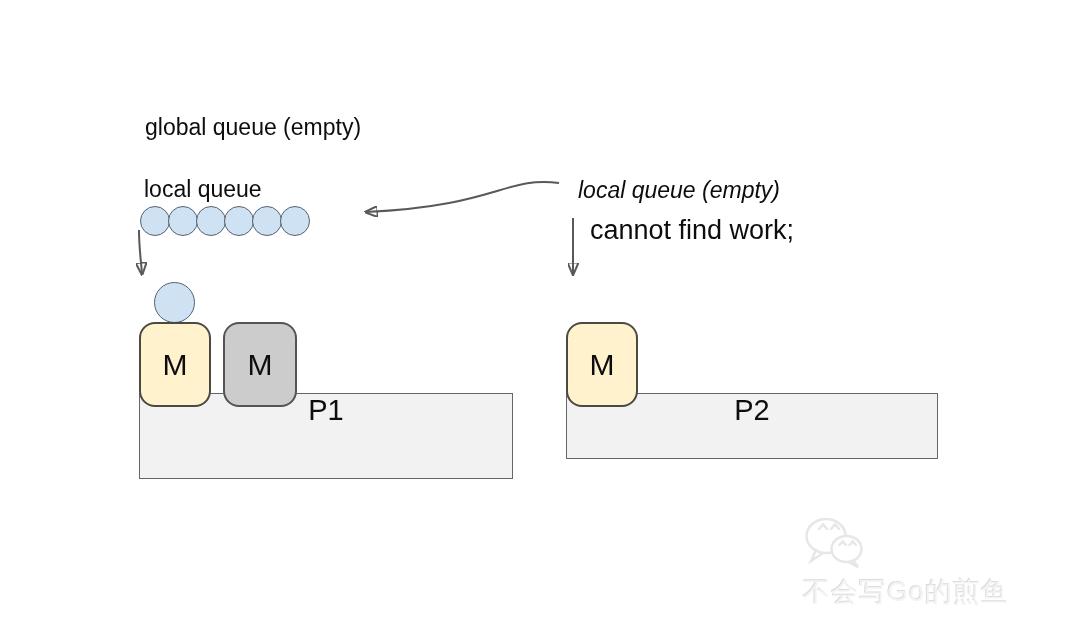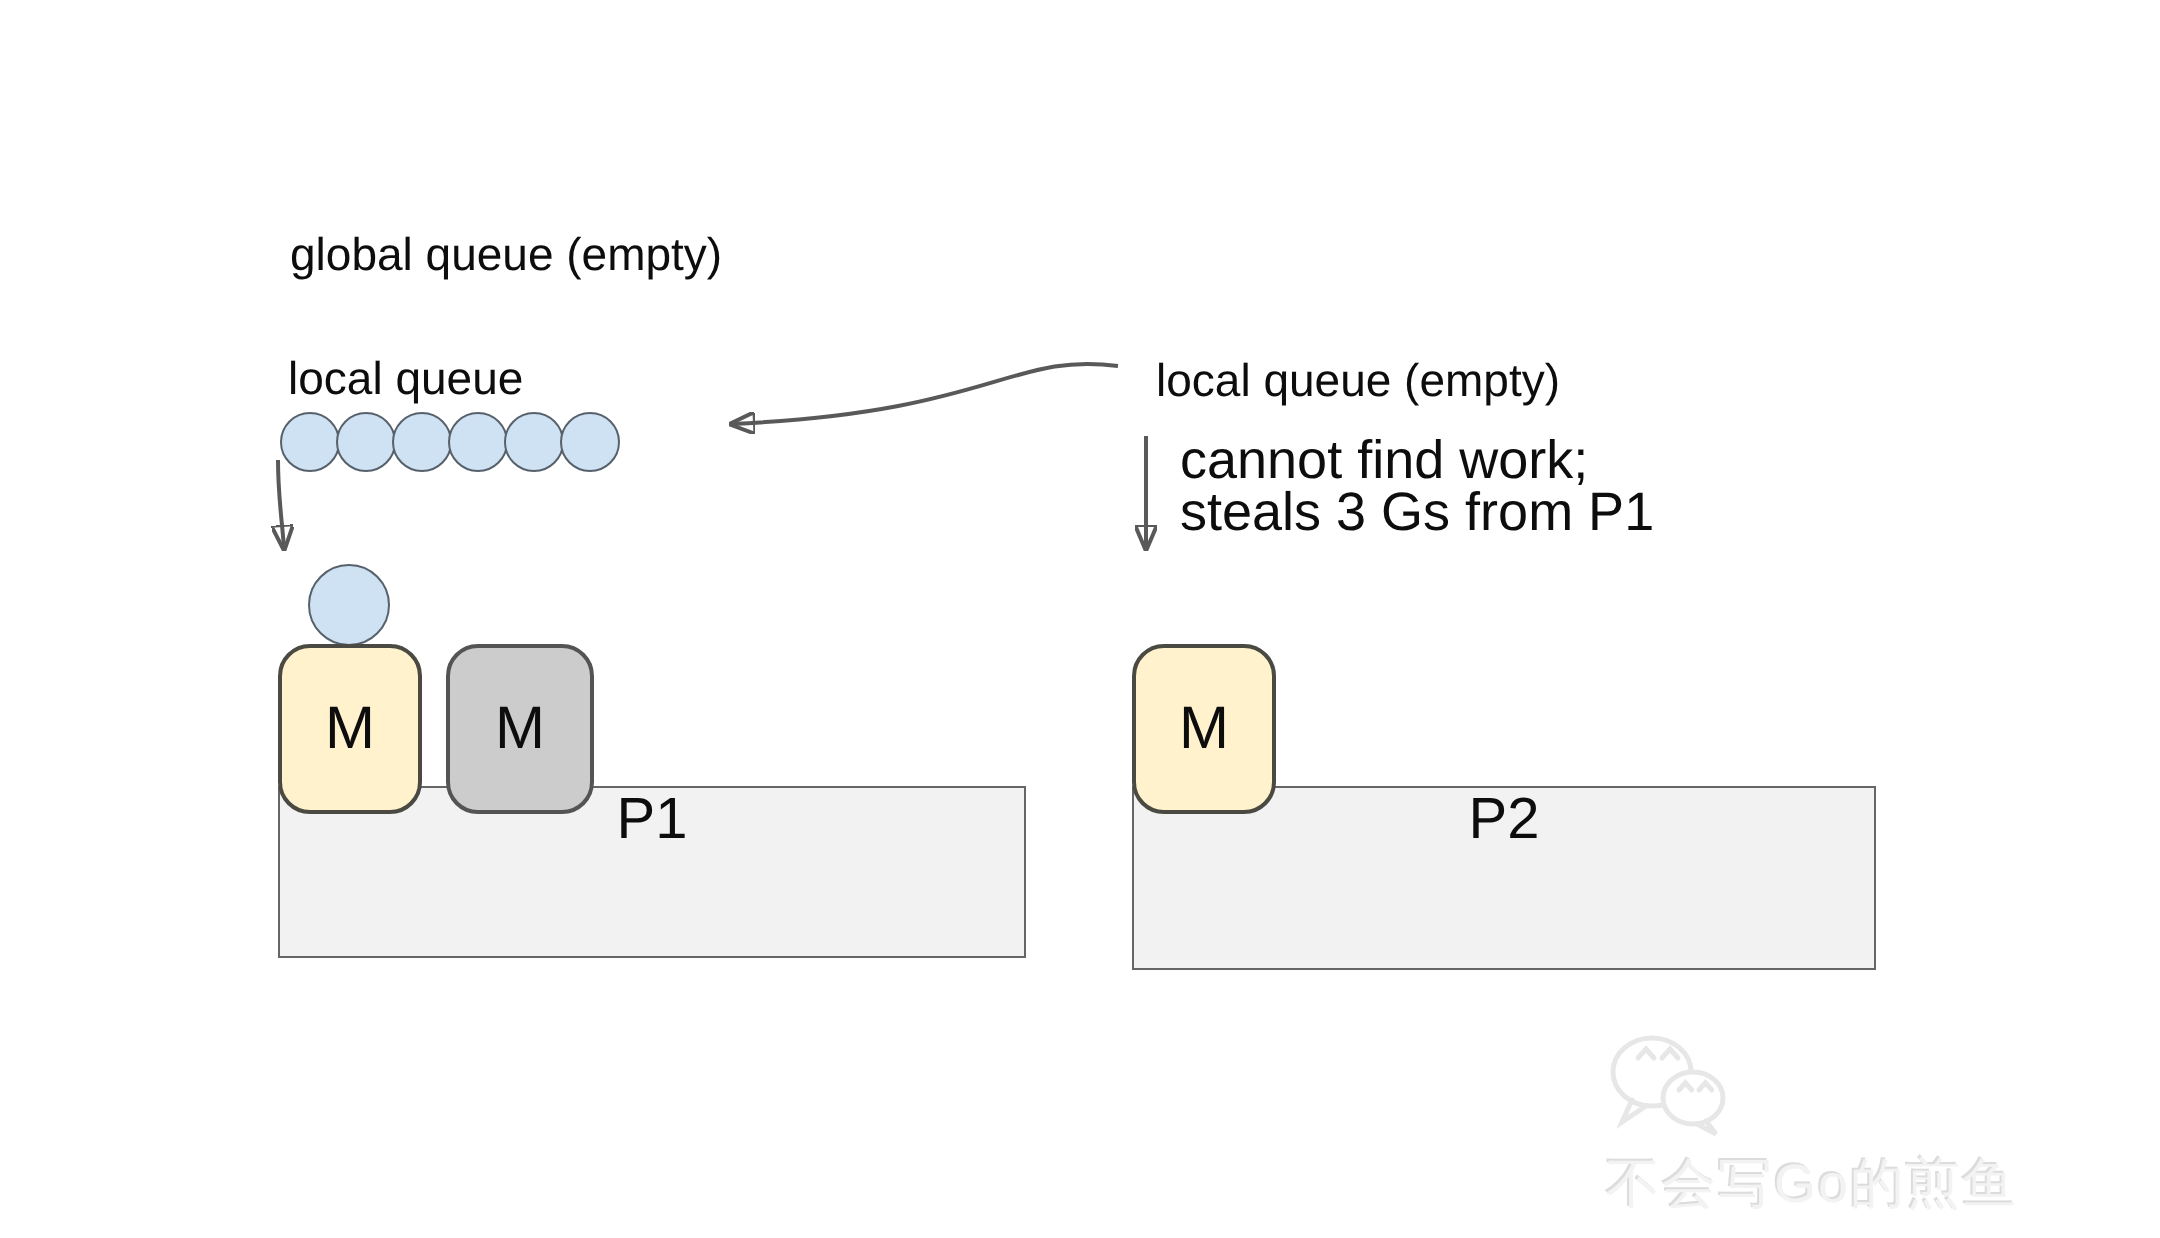--- a/index.html
+++ b/index.html
@@ -39,21 +39,21 @@
   #m1{left:139px; top:322px; width:72px; height:85px;}
   #m2{left:223px; top:322px; width:74px; height:85px;}
   #m3{left:566px; top:322px; width:72px; height:85px;}
   .processor{
     box-sizing:border-box; background:var(--processor-fill);
     border:1.5px solid var(--processor-stroke); z-index:2;
     display:flex; align-items:flex-start; justify-content:center;
     font-size:29px; color:var(--text);
   }
   #p1{left:139px; top:393px; width:374px; height:86px;}
-  #p2{left:566px; top:393px; width:372px; height:92px;}
+  #p2{left:566px; top:393px; width:372px; height:66px;}
   #arrows{left:0; top:0; width:1080px; height:619px; pointer-events:none; z-index:4;}
   #arrows path{fill:none; stroke:var(--arrow); stroke-width:2px;}
   .ah{fill:var(--arrow); stroke:none;}
   #watermark{
     left:803px; top:516px; display:flex; gap:6px;
     z-index:5;
     flex-direction:column;
   }
   #wm-text{
     font-size:27px; letter-spacing:1px; white-space:nowrap;
@@ -66,25 +66,24 @@
 </style>
 </head>
 <body>
 
 <div id="canvas">
 
   <div class="abs lbl" style="left:145px; top:114px;">global queue (empty)</div>
 
   <div class="abs lbl" style="left:144px; top:176px;">local queue</div>
 
-  <div class="abs lbl" style="left:578px; top:177px;">local queue (empty)</div>
+  <div class="abs lbl" style="left:578px; top:177px;font-style:italic;">local queue (empty)</div>
 
   <div class="abs note" style="left:590px; top:217px;">
     <div>cannot find work;</div>
-    <div>steals 3 Gs from P1</div>
   </div>
 
   <div id="gqueue" class="abs">
       <div class="g-circle"></div>
       <div class="g-circle"></div>
       <div class="g-circle"></div>
       <div class="g-circle"></div>
       <div class="g-circle"></div>
       <div class="g-circle"></div>
     </div>

